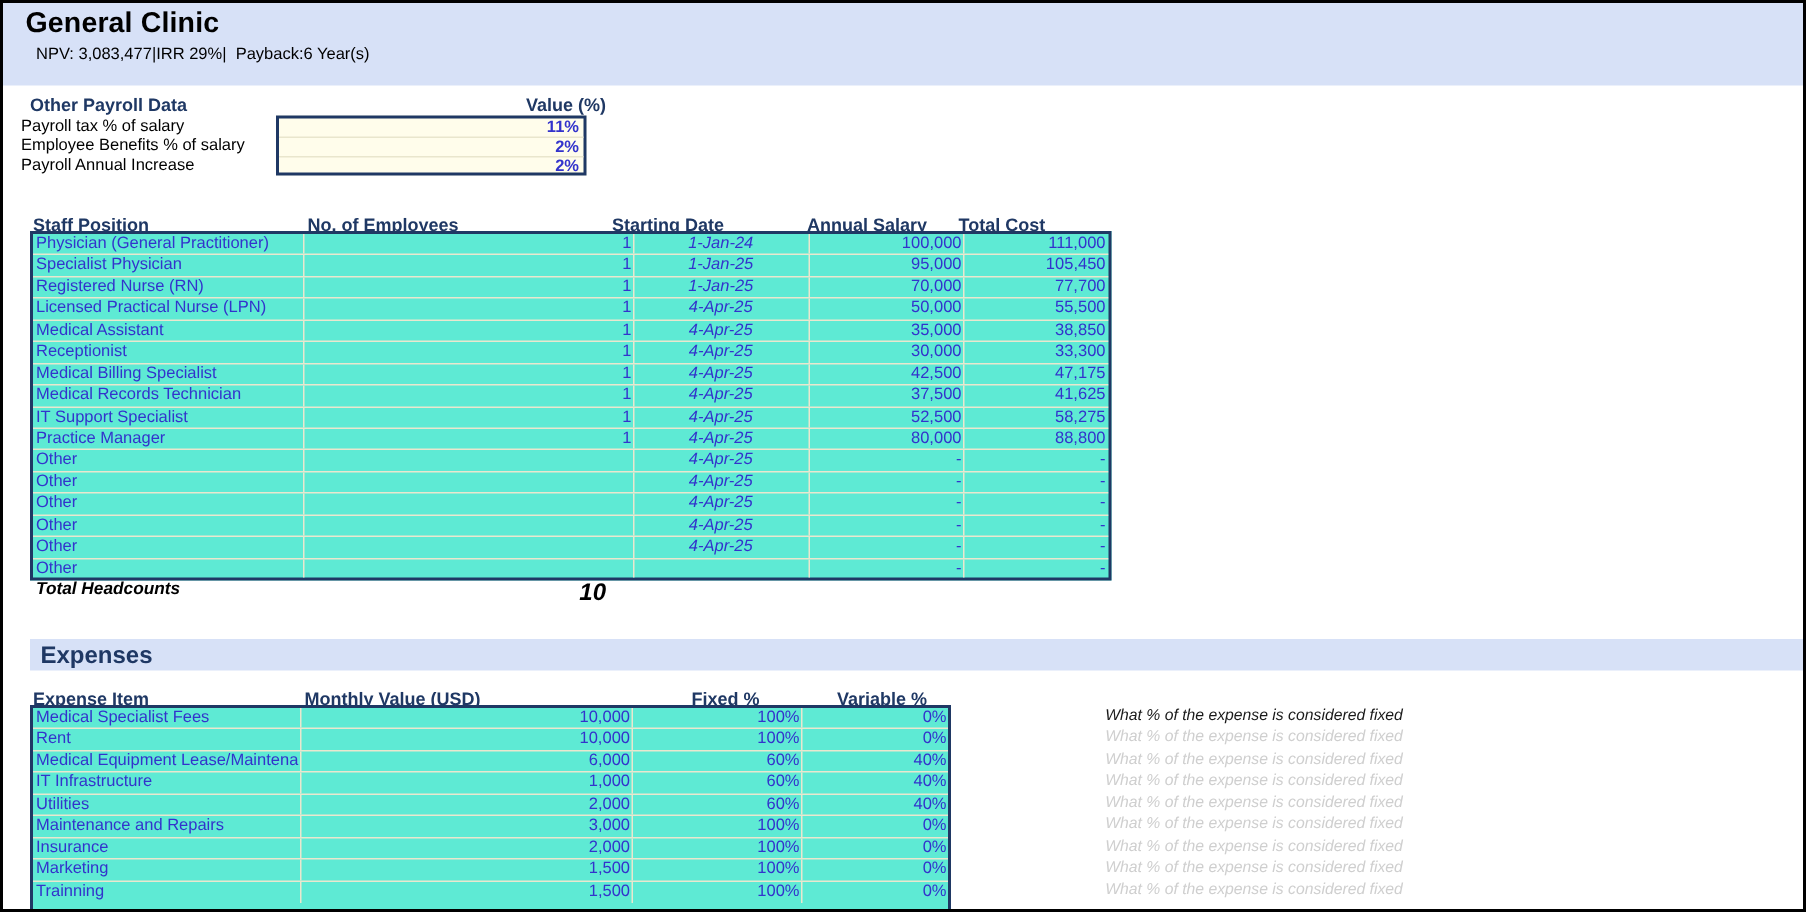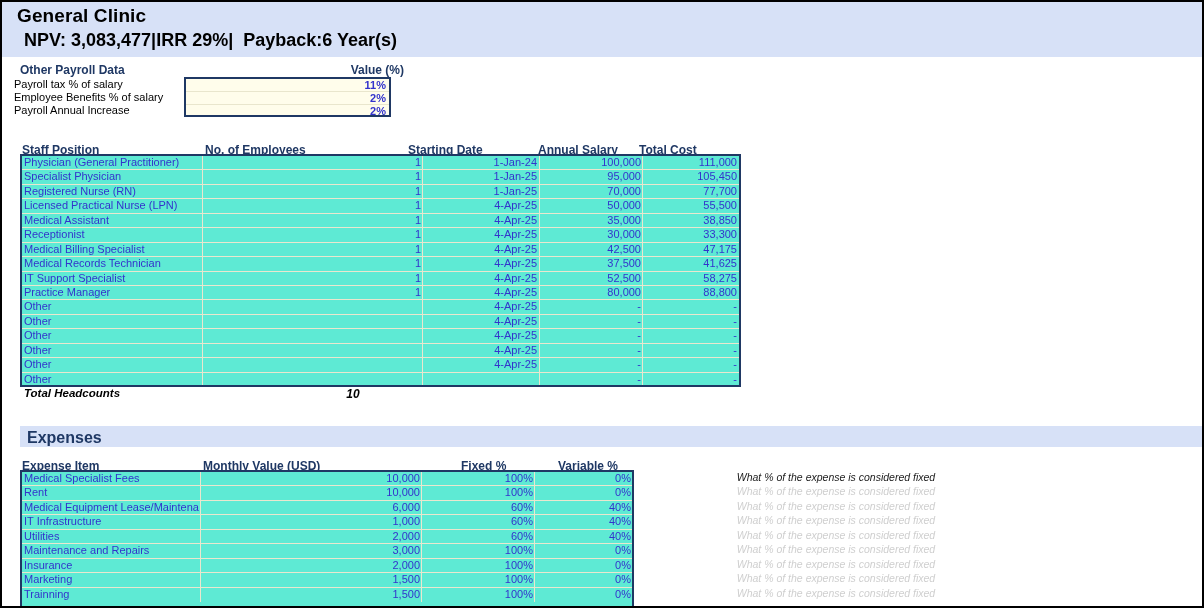--- a/index.html
+++ b/index.html
@@ -37,22 +37,22 @@
     top: 3px;
     font-size: 19px;
     font-weight: bold;
     color: #000000;
     letter-spacing: 0.1px;
   }
   .banner-sub {
     position: absolute;
     left: 22px;
     top: 28px;
-    font-size: 18px;
-    font-weight: bold;
+    font-size: 11px;
+    font-weight: normal;
     color: #000000;
     white-space: pre;
   }
 
   
   .lbl {
     position: absolute;
     font-size: 11px;
     color: #000000;
     white-space: nowrap;
@@ -136,21 +136,21 @@
     font-size: 11px;
     color: #3333cc;
     line-height: 13.5px;
     white-space: nowrap;
     overflow: hidden;
   }
 
   
   .s-pos   { left: 2px;   width: 178px; }
   .s-num   { left: 182px; width: 217px; text-align: right; }
-  .s-date  { left: 402px; width: 113px; text-align: right; }
+  .s-date  { left: 402px; width: 113px; text-align: center; font-style: italic; }
   .s-sal   { left: 519px; width: 100px; text-align: right; }
   .s-cost  { left: 622px; width: 93px;  text-align: right; }
 
   .s-sep1 { position: absolute; left: 180px; top: 0; bottom: 0; width: 1px; background: #eae7ce; }
   .s-sep2 { position: absolute; left: 400px; top: 0; bottom: 0; width: 1px; background: #eae7ce; }
   .s-sep3 { position: absolute; left: 517px; top: 0; bottom: 0; width: 1px; background: #eae7ce; }
   .s-sep4 { position: absolute; left: 620px; top: 0; bottom: 0; width: 1px; background: #eae7ce; }
 
   
   .e-item { left: 2px;   width: 175px; }
@@ -175,22 +175,22 @@
     top: 385px;
     font-size: 11.5px;
     font-weight: bold;
     font-style: italic;
     color: #000000;
   }
   #total-headcount-value {
     left: 300px;
     top: 385px;
     width: 102px;
-    text-align: center;
-    font-size: 12px;
+    text-align: right;
+    font-size: 16px;
     font-weight: bold;
     font-style: italic;
     color: #000000;
   }
 
   
   #expenses-band {
     position: absolute;
     left: 18px;
     top: 424px;

